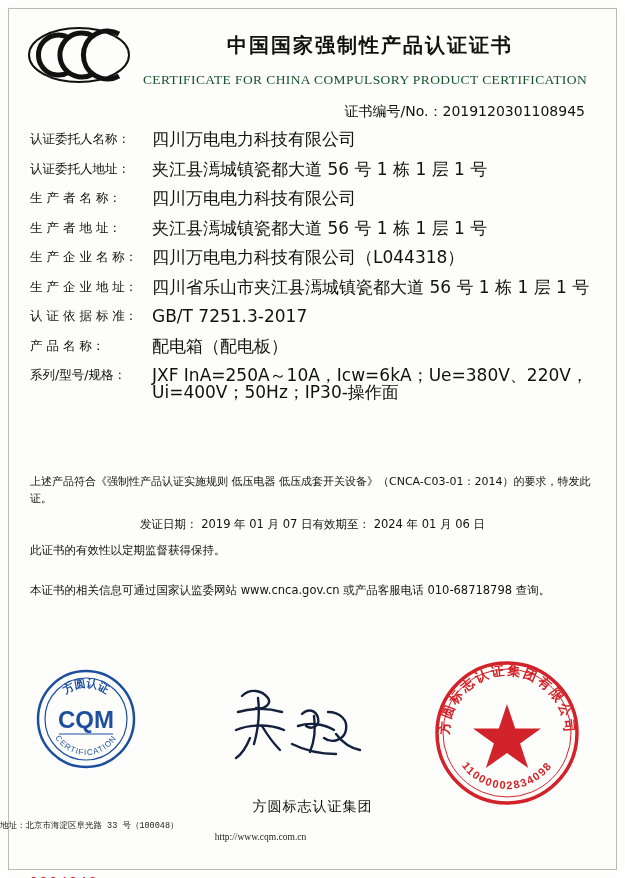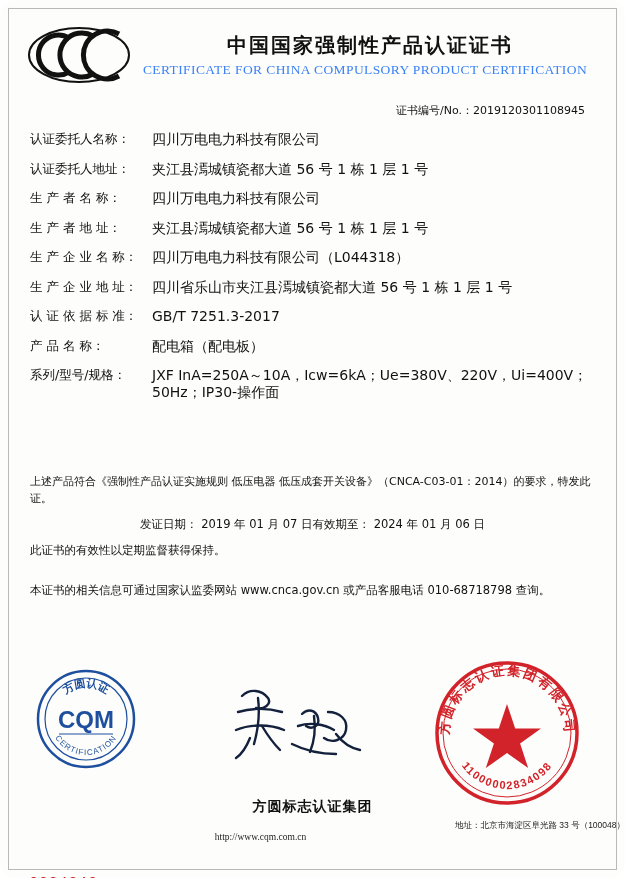--- a/index.html
+++ b/index.html
@@ -49,36 +49,36 @@
     text-align: center;
     font-family: "DejaVu Sans", sans-serif;
     font-size: 20px;
     font-weight: bold;
     letter-spacing: 2px;
     color: #111;
   }
   .title-en {
     position: absolute;
     left: 125px;
-    top: 62px;
+    top: 72px;
     width: 480px;
     text-align: center;
     font-family: "Liberation Serif", serif;
     font-size: 13.5px;
     letter-spacing: 0.4px;
-    color: #3b82f6;
+    color: #14532d;
   }
 
   
   .cert-no {
     position: absolute;
     right: 40px;
     top: 103px;
     font-family: "DejaVu Sans", sans-serif;
-    font-size: 11px;
+    font-size: 14px;
     color: #111;
     white-space: nowrap;
   }
 
   
   .fields {
     position: absolute;
     left: 30px;
     top: 131px;
     width: 565px;
@@ -95,21 +95,21 @@
     font-family: "DejaVu Sans", sans-serif;
     font-size: 12.5px;
     font-weight: normal;
     color: #111;
     letter-spacing: 0px;
     white-space: nowrap;
   }
   .row .value {
     flex: 1;
     font-family: "DejaVu Sans", sans-serif;
-    font-size: 14px;
+    font-size: 17px;
     color: #111;
     line-height: 17px;
   }
   .row .value .line2 {
     display: block;
     margin-top: 3px;
   }
 
   
   .statement {
@@ -183,31 +183,31 @@
 
   
   .footer-org {
     position: absolute;
     left: 0;
     top: 798px;
     width: 625px;
     text-align: center;
     font-family: "DejaVu Sans", sans-serif;
     font-size: 14px;
-    font-weight: bold;
+    font-weight: normal;
     letter-spacing: 1px;
     color: #111;
   }
   .footer-addr {
     position: absolute;
     left: 0;
     top: 820px;
     width: 625px;
-    text-align: right;
-    font-family: Liberation Sans, sans-serif;
+    text-align: left;
+    font-family: Liberation Mono, monospace;
     font-size: 8.5px;
     color: #222;
   }
   .footer-url {
     position: absolute;
     left: 0;
     top: 832px;
     width: 521px;
     text-align: center;
     font-family: "Liberation Serif", serif;

